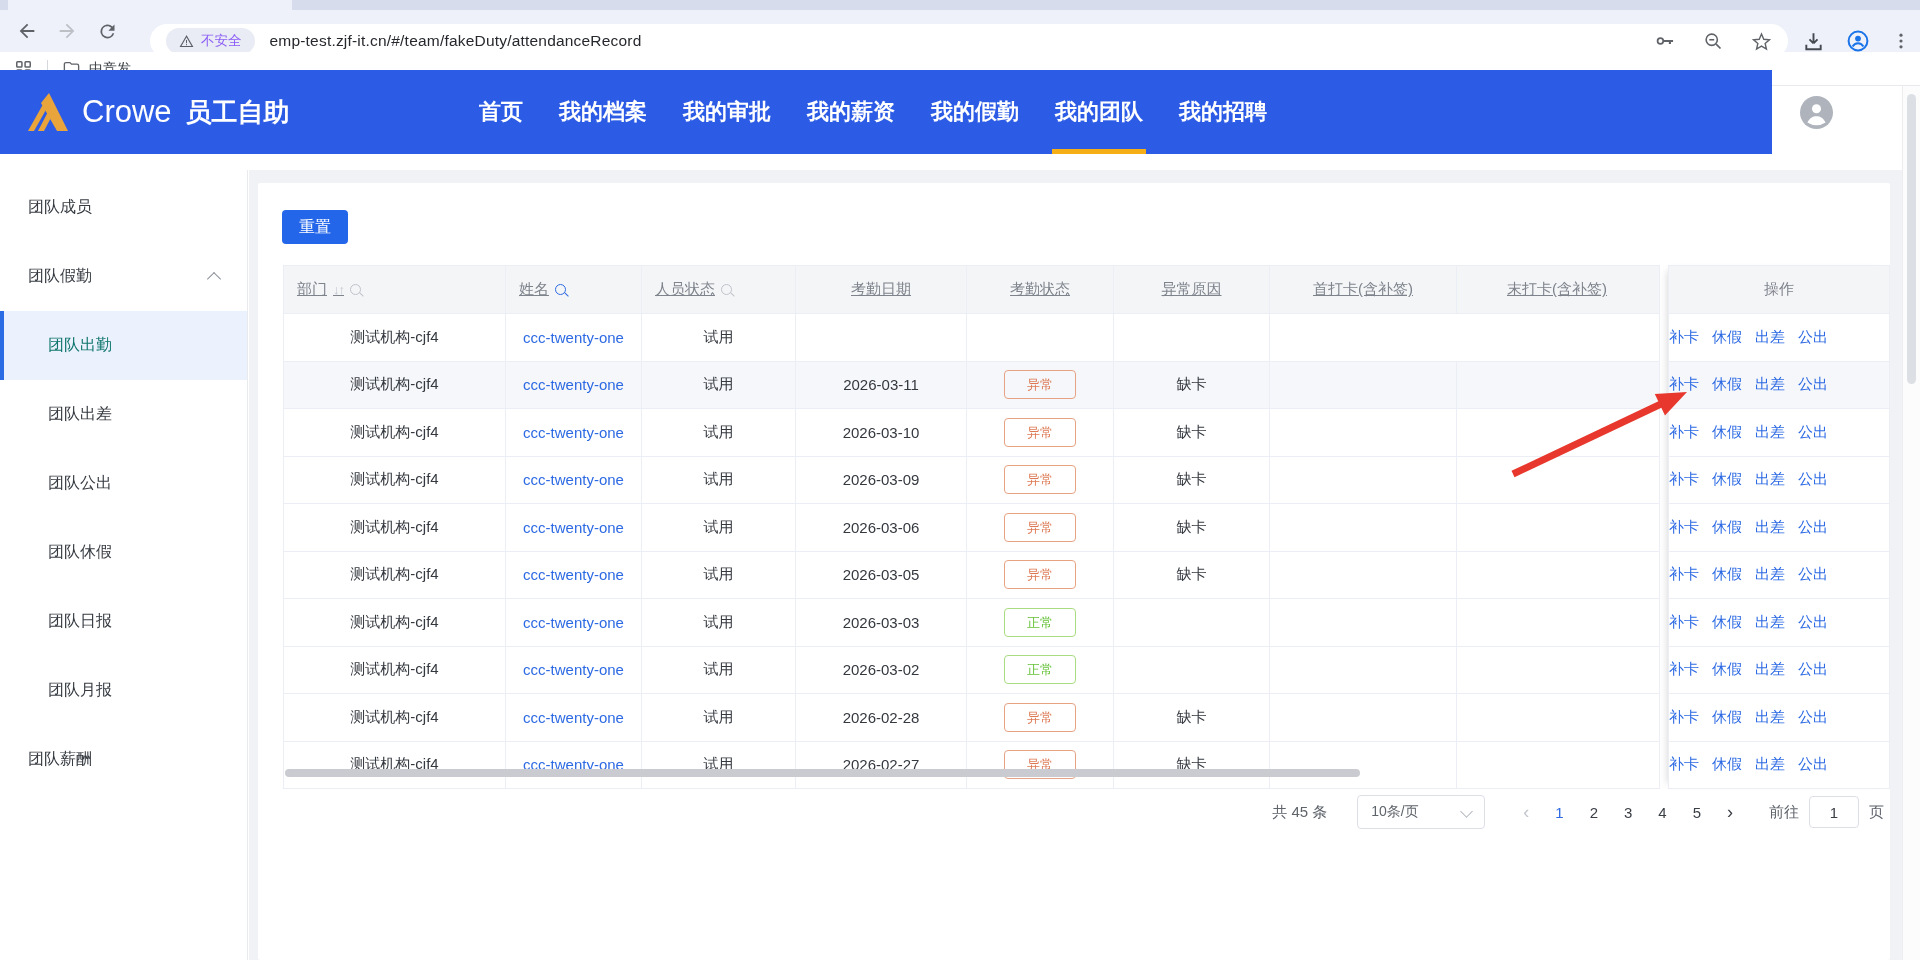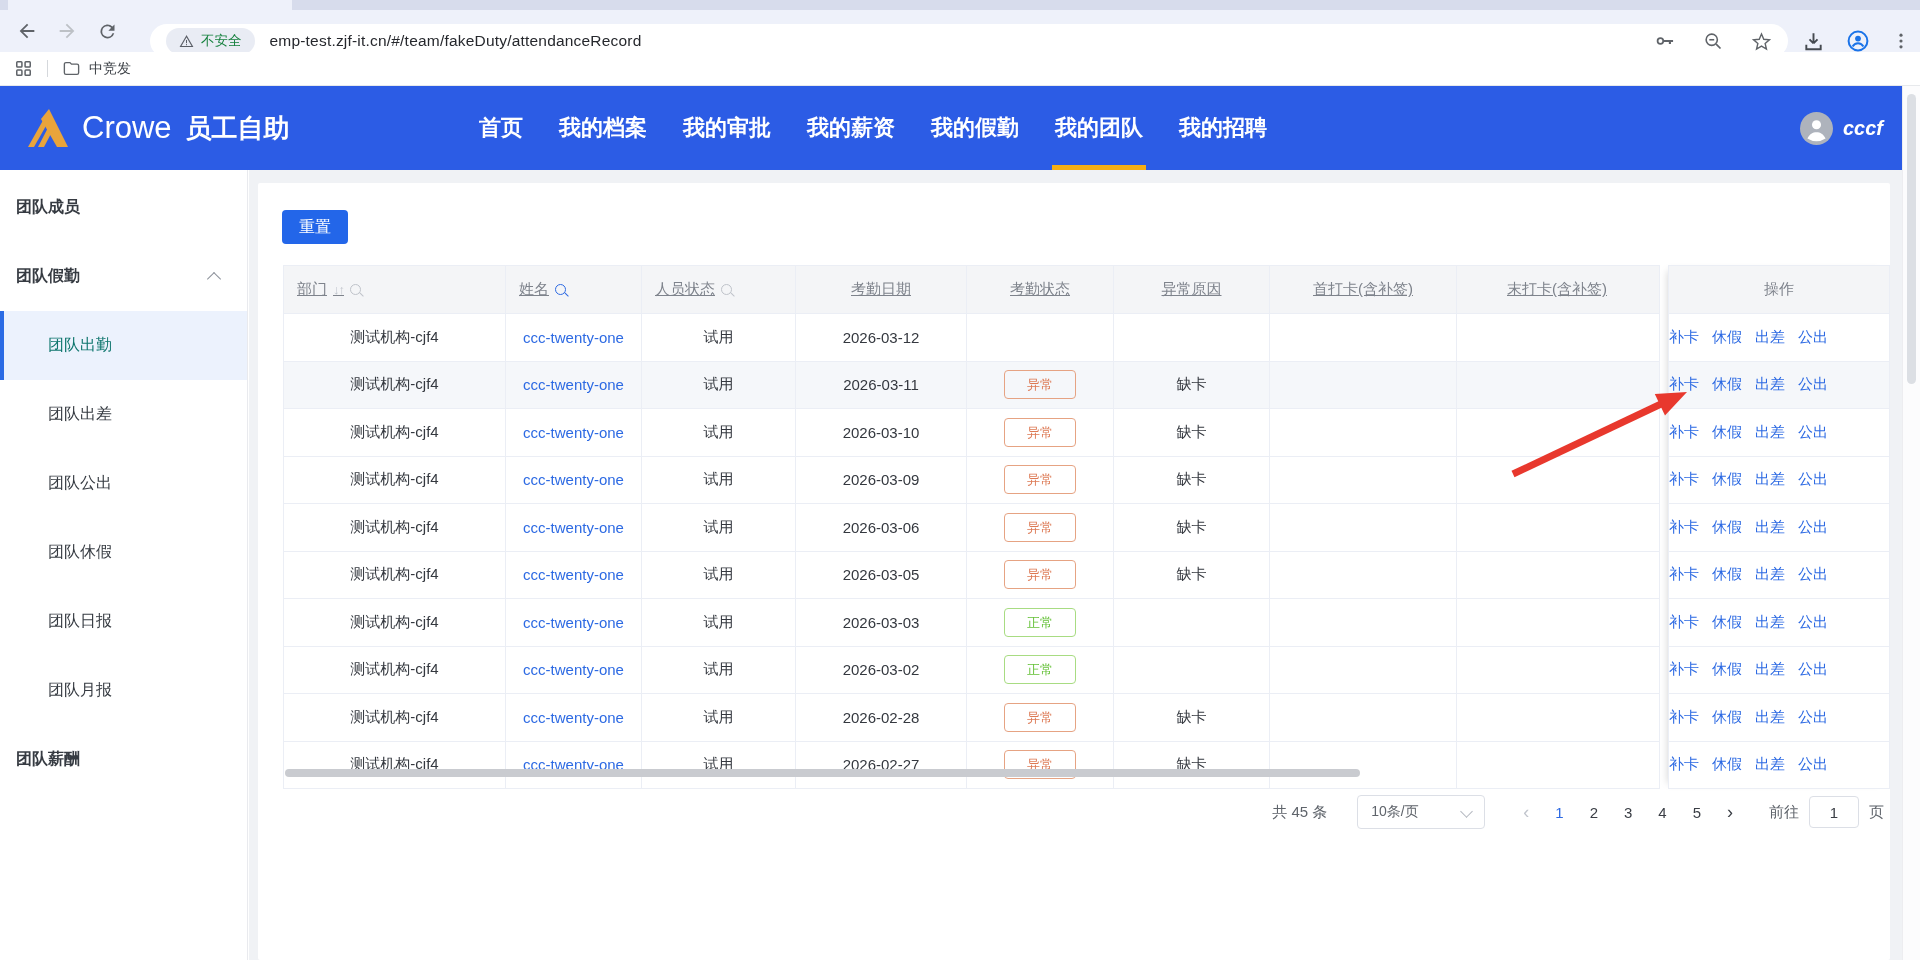--- a/index.html
+++ b/index.html
@@ -7,43 +7,43 @@
        font-family:"Liberation Sans",sans-serif;}
   svg{display:block;}
   
   .tabstrip{position:absolute;left:0;top:0;width:1920px;height:10px;background:#d7dcec;}
   .tab{position:absolute;left:8px;top:0;width:284px;height:10px;background:#eef1fa;}
   .toolbar{position:absolute;left:0;top:10px;width:1920px;height:42px;background:#eef1fa;}
   .tb-ic{position:absolute;top:0;height:42px;width:34px;display:flex;align-items:center;justify-content:center;cursor:pointer;}
   .urlbar{position:absolute;left:150px;top:14px;width:1638px;height:34px;background:#fff;border-radius:17px;
           display:flex;align-items:center;padding:0 16px;box-sizing:border-box;}
   .chip{display:flex;align-items:center;gap:7px;background:#e9ecf4;border-radius:13px;height:26px;padding:0 13px;
-        color:#15803d;font-size:13.5px;flex:none;cursor:pointer;}
+        color:#8b5cf6;font-size:13.5px;flex:none;cursor:pointer;}
   .url{margin-left:15px;font-size:15.5px;color:#26282d;letter-spacing:.2px;white-space:nowrap;}
   .pill-icons{margin-left:auto;display:flex;gap:27px;align-items:center;}
   .chrome-right{position:absolute;left:1792px;top:10px;height:42px;display:flex;align-items:center;gap:21px;padding-left:10px;}
   .bookmarks{position:absolute;left:0;top:52px;width:1920px;height:34px;background:#fff;
              border-bottom:1px solid #e7e9ec;display:flex;align-items:center;box-sizing:border-box;}
   .bm-sep{width:1px;height:17px;background:#d5d8dc;margin:0 14px;}
   .bm-label{font-size:14px;color:#3c4046;margin-left:8px;}
   
-  .appheader{position:absolute;left:0;top:86px;width:1920px;height:84px;background:#2c5ce5;}
+  .appheader{position:absolute;left:0;top:70px;width:1772px;height:84px;background:#2c5ce5;}
   .brandbox{position:absolute;left:24px;top:0;height:84px;display:flex;align-items:center;gap:12px;}
   .brand{font-size:31px;color:#fff;}
   .apptitle{font-size:26px;color:#fff;font-weight:bold;margin-left:2px;}
   #nav-list{position:absolute;left:478px;top:0;height:84px;display:flex;gap:34px;}
   .nav-item{display:flex;align-items:center;color:#fff;font-size:22px;font-weight:bold;position:relative;cursor:pointer;padding:0 1px;white-space:nowrap;}
   .nav-item.active::after{content:"";position:absolute;left:-2px;right:-2px;bottom:0;height:5px;background:#f5ae14;}
   .userbox{position:absolute;left:1800px;top:0;height:84px;display:flex;align-items:center;gap:10px;}
   .username{color:#fff;font-size:20px;font-weight:bold;font-style:italic;}
   
   .sidebar{position:absolute;left:0;top:170px;width:248px;height:790px;background:#fff;
            border-right:1px solid #e9eaee;box-sizing:border-box;padding-top:3px;}
   .side-item{height:69px;display:flex;align-items:center;font-size:16px;color:#363b42;position:relative;cursor:pointer;}
-  .side-item.l1{padding-left:16px;font-weight:bold;}
+  .side-item.l1{padding-left:28px;}
   .side-item.l2{padding-left:48px;}
   .side-item.active{background:#ecf2fd;color:#0f766e;}
   .side-item.active::before{content:"";position:absolute;left:0;top:0;bottom:0;width:4px;background:#2b6be4;}
   .chev-up{position:absolute;right:28px;top:32px;width:9px;height:9px;border-left:1.6px solid #8d929b;border-top:1.6px solid #8d929b;transform:rotate(45deg);}
   
   .content{position:absolute;left:249px;top:170px;width:1653px;height:790px;background:#f0f2f5;}
   .card{position:absolute;left:258px;top:183px;width:1632px;height:777px;background:#fff;border-radius:2px;}
   .reset-btn{position:absolute;left:282px;top:210px;width:66px;height:34px;background:#2366e9;border-radius:4px;
              color:#fff;font-size:16px;display:flex;align-items:center;justify-content:center;cursor:pointer;}
   
@@ -290,21 +290,20 @@
         <span>末打卡(含补签)</span>
       </div>
   </div>
   <div id="t-body">
       <div class="tr">
         <div class="td">测试机构-cjf4</div>
         <div class="td">
           <span class="link">ccc-twenty-one</span>
         </div>
         <div class="td">试用</div>
-        <div class="td">2026-03-12</div>
         <div class="td"></div>
         <div class="td"></div>
         <div class="td"></div>
         <div class="td"></div>
       </div>
       <div class="tr hl">
         <div class="td">测试机构-cjf4</div>
         <div class="td">
           <span class="link">ccc-twenty-one</span>
         </div>

